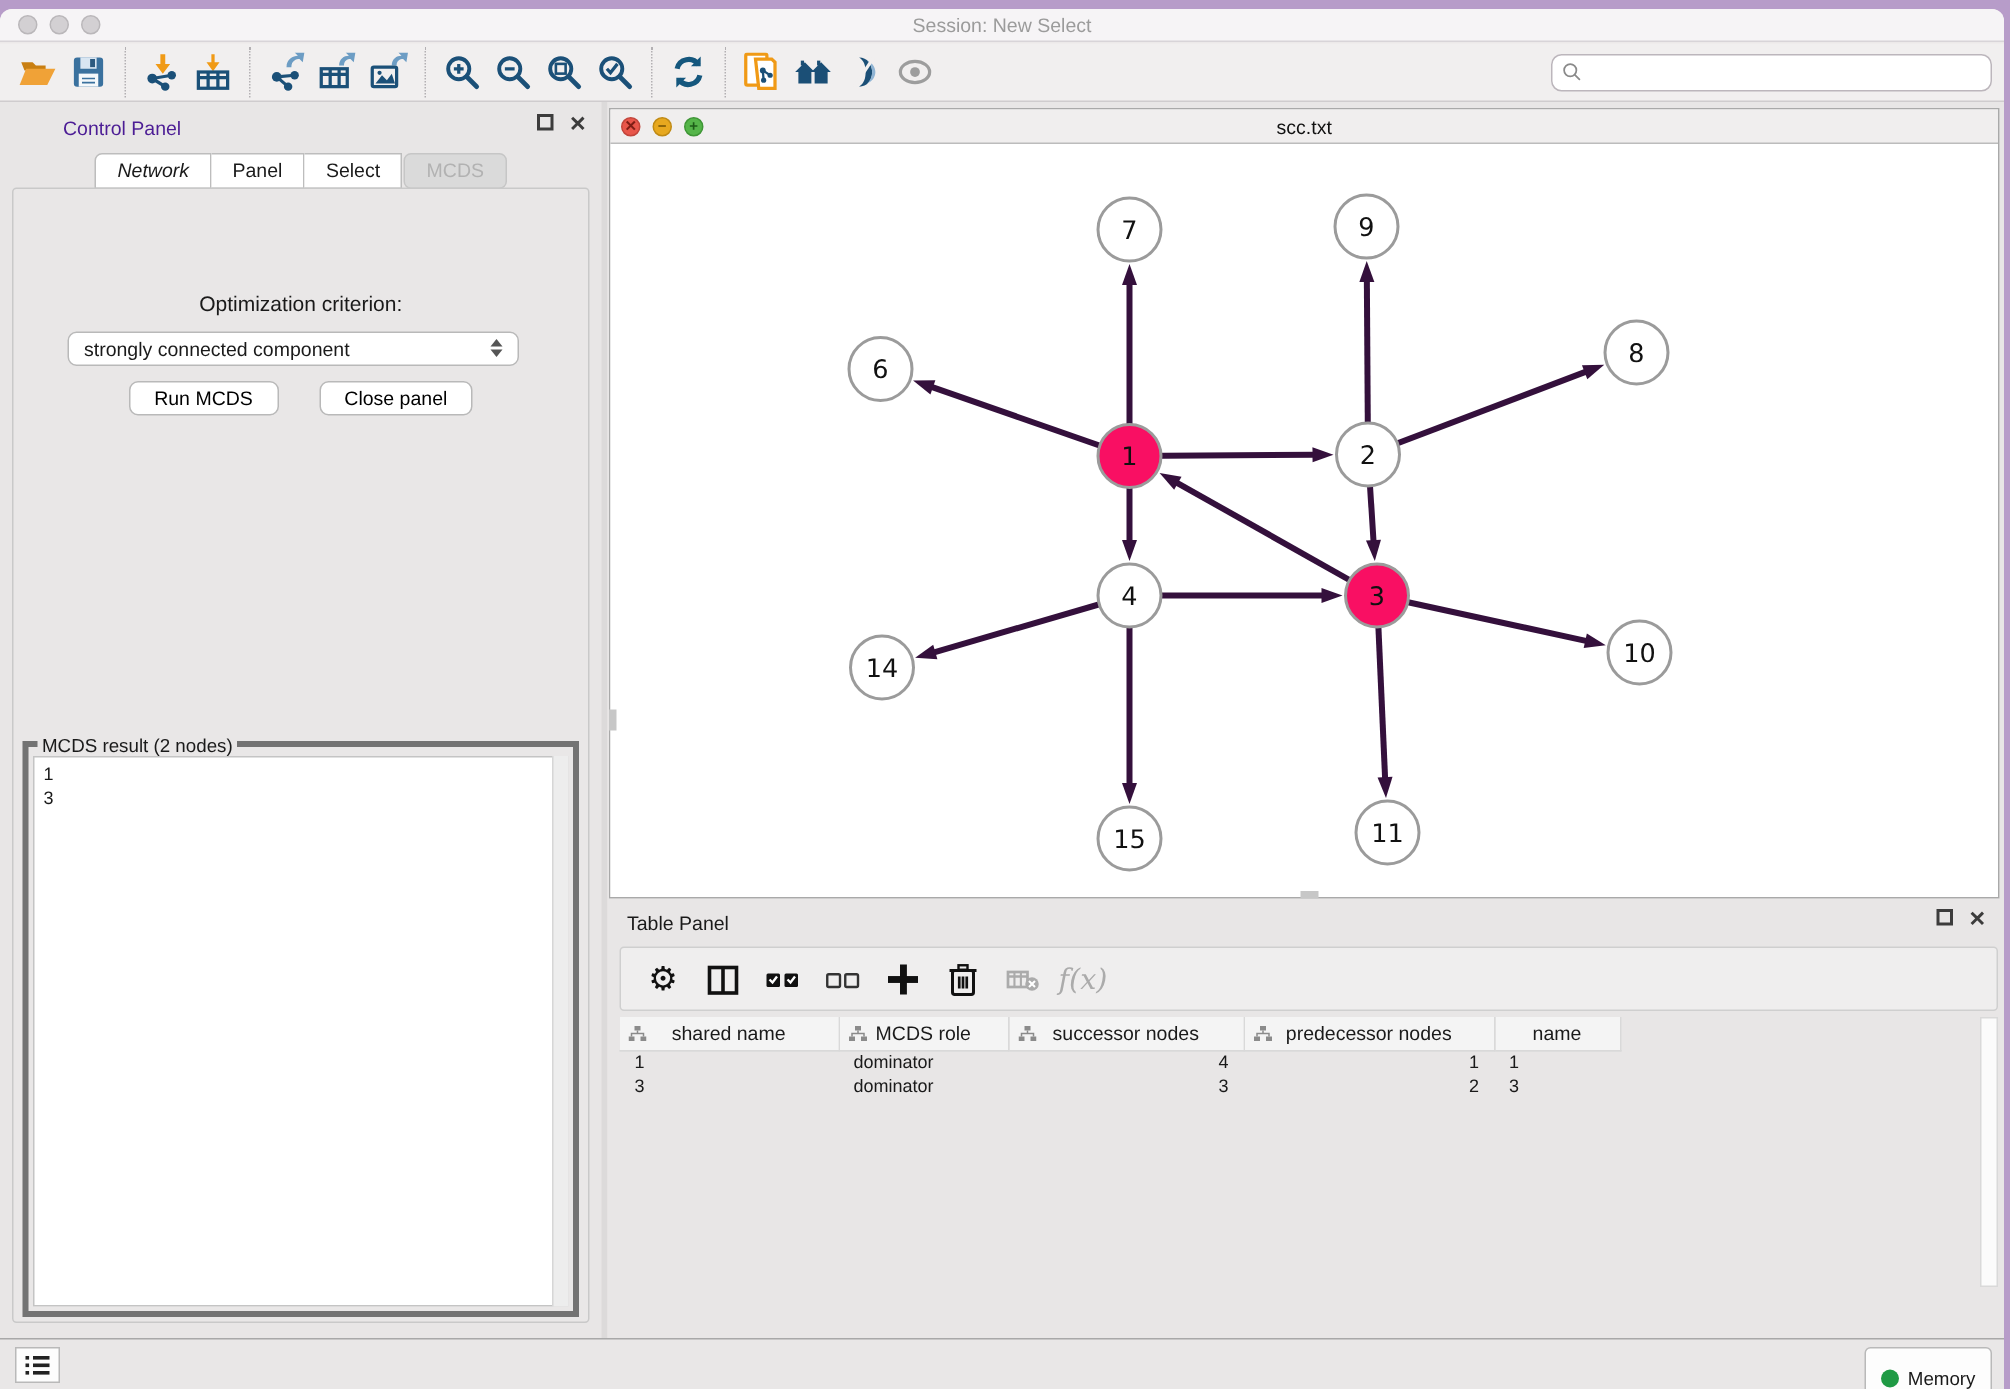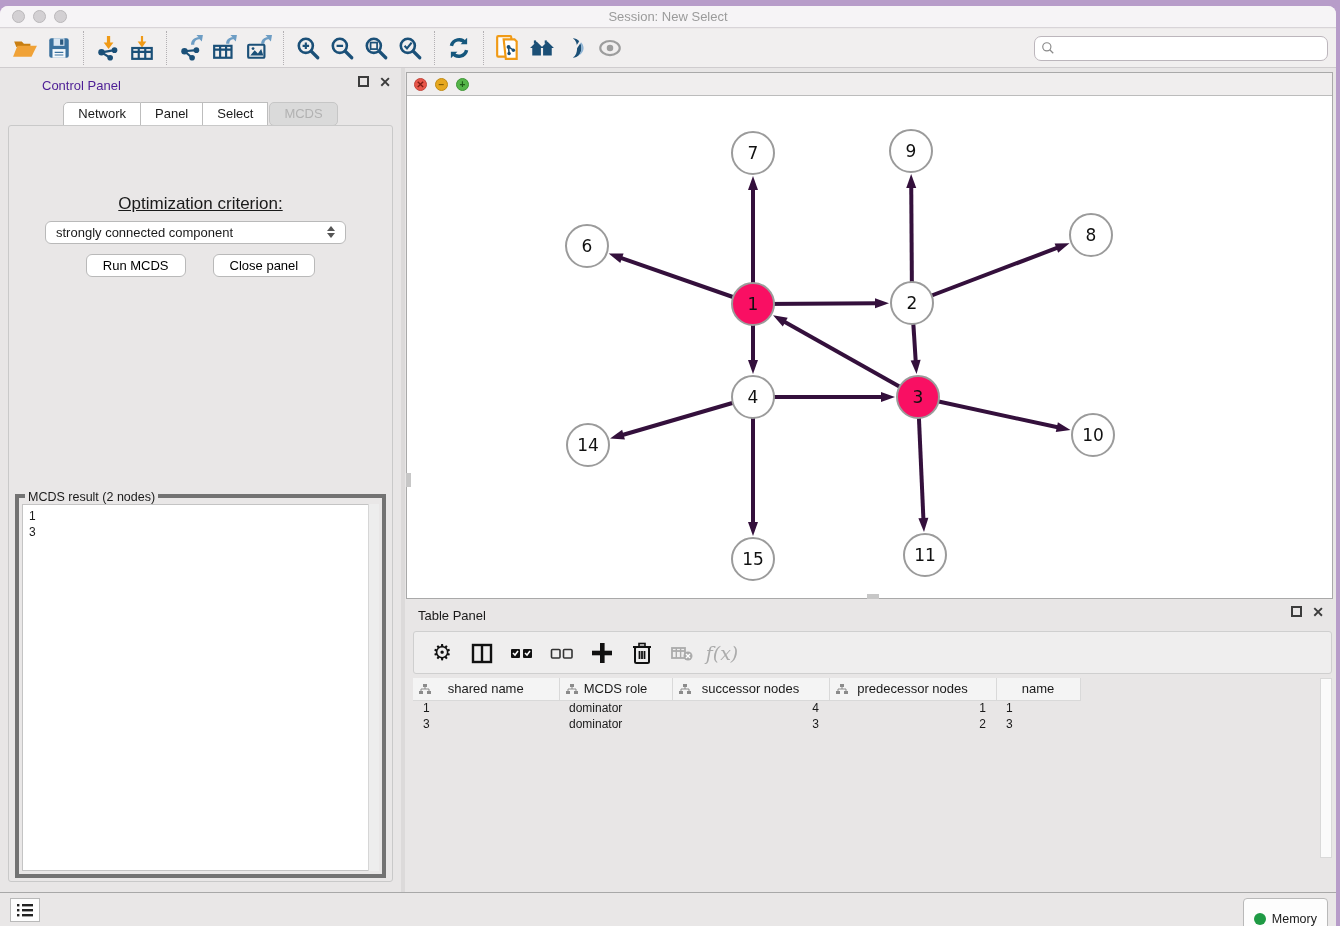--- a/index.html
+++ b/index.html
@@ -29,26 +29,26 @@
 
   
   .control-panel { position:absolute; left:0; top:62px; width:401px; bottom:34px; background:#e8e6e6; }
   .panel-head { position:absolute; left:10px; top:10px; font-size:13px; color:#4c1d95;margin-left:32px; }
   .panel-head-btns { position:absolute; right:10px; top:8px; display:flex; gap:10px; }
   .float-glyph { width:11px; height:11px; border:2px solid #3c3c3c; display:inline-block; cursor:pointer; }
   .close-glyph { font-size:14px; font-weight:bold; color:#3c3c3c; line-height:13px; cursor:pointer; }
 
   .cp-tabs { position:absolute; left:0; right:0; top:34px; height:24px; display:flex; justify-content:center; align-items:flex-end; }
   .cp-tab { font-size:13px; padding:3px 14px 4px; background:#fff; border:1px solid #bdbdbd; border-left:none; cursor:pointer; }
-  .cp-tab:first-child { border-left:1px solid #bdbdbd; border-top-left-radius:5px; }
+  .cp-tab:first-child { border-left:1px solid #bdbdbd; border-top-left-radius:5px;font-style:italic; }
   .cp-tab.selected { background:#dadada; color:#b2b2b2; border:1px solid #c6c6c6; border-radius:5px; margin-left:1px; }
 
   .cp-body { position:absolute; left:8px; right:8px; top:57px; bottom:10px; background:#e9e7e7;
     border:1px solid #c9c9c9; border-radius:3px; }
-  .opt-label { position:absolute; left:0; right:0; top:68px; text-align:center; font-size:17px;text-decoration:underline; }
+  .opt-label { position:absolute; left:0; right:0; top:68px; text-align:center; font-size:14px; }
   .opt-select { position:absolute; left:36px; right:46px; top:95px; height:23px; background:#fff;
     border:1px solid #b9b9b9; border-radius:6px; font-size:13px; display:flex; align-items:center;
     padding-left:10px; cursor:pointer; }
   .stepper { position:absolute; right:10px; top:4px; display:flex; flex-direction:column; gap:2px; }
   .stepper .up { width:0; height:0; border-left:4px solid transparent; border-right:4px solid transparent; border-bottom:5px solid #555; }
   .stepper .dn { width:0; height:0; border-left:4px solid transparent; border-right:4px solid transparent; border-top:5px solid #555; }
   .cp-buttons { position:absolute; left:0; right:0; top:128px; display:flex; justify-content:center; gap:27px; }
   .btn { background:#fff; border:1px solid #b9b9b9; border-radius:6px; font-size:13px; padding:3px 16px;
     cursor:pointer; font-family:"Liberation Sans",sans-serif; }
 
@@ -313,20 +313,21 @@
 
   <div class="right-region">
 
     <div class="net-window">
       <div class="net-titlebar">
         <div class="net-lights">
           <span class="light red">✕</span>
           <span class="light yellow">−</span>
           <span class="light green">+</span>
         </div>
+        <div class="net-title">scc.txt</div>
       </div>
       <div class="net-canvas">
         <svg id="graph-svg" width="930" height="502">
             <line x1="346" y1="208" x2="346" y2="92" stroke="#34103c" stroke-width="4"></line>
             <polygon points="346,80 351,94 341,94" fill="#34103c"></polygon>
             <line x1="346" y1="208" x2="213.04124397421378" y2="161.54453102713495" stroke="#34103c" stroke-width="4"></line>
             <polygon points="201.71281746876906,157.5864061035458 216.5785337766167,157.48404080379782 213.28009634029243,166.92439622500177" fill="#34103c"></polygon>
             <line x1="346" y1="208" x2="470.0006921989183" y2="207.2201214327112" stroke="#34103c" stroke-width="4"></line>
             <polygon points="482.0004548735749,207.14465122721023 468.03217767210094,212.23260091473497 467.96928583418344,202.23279868585445" fill="#34103c"></polygon>
             <line x1="346" y1="208" x2="346" y2="266" stroke="#34103c" stroke-width="4"></line>

